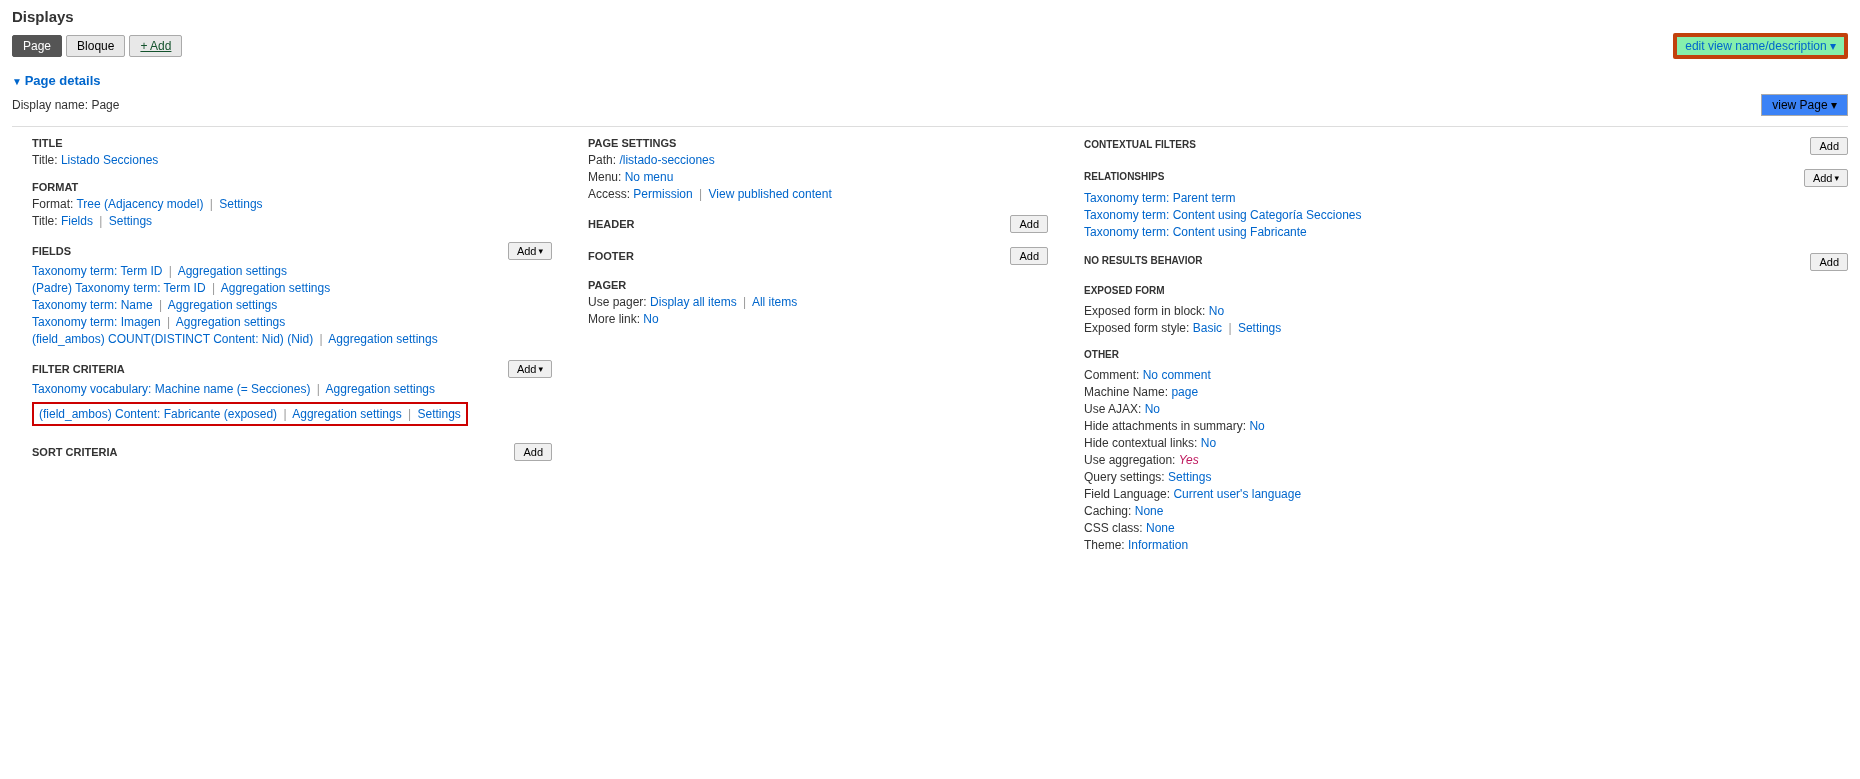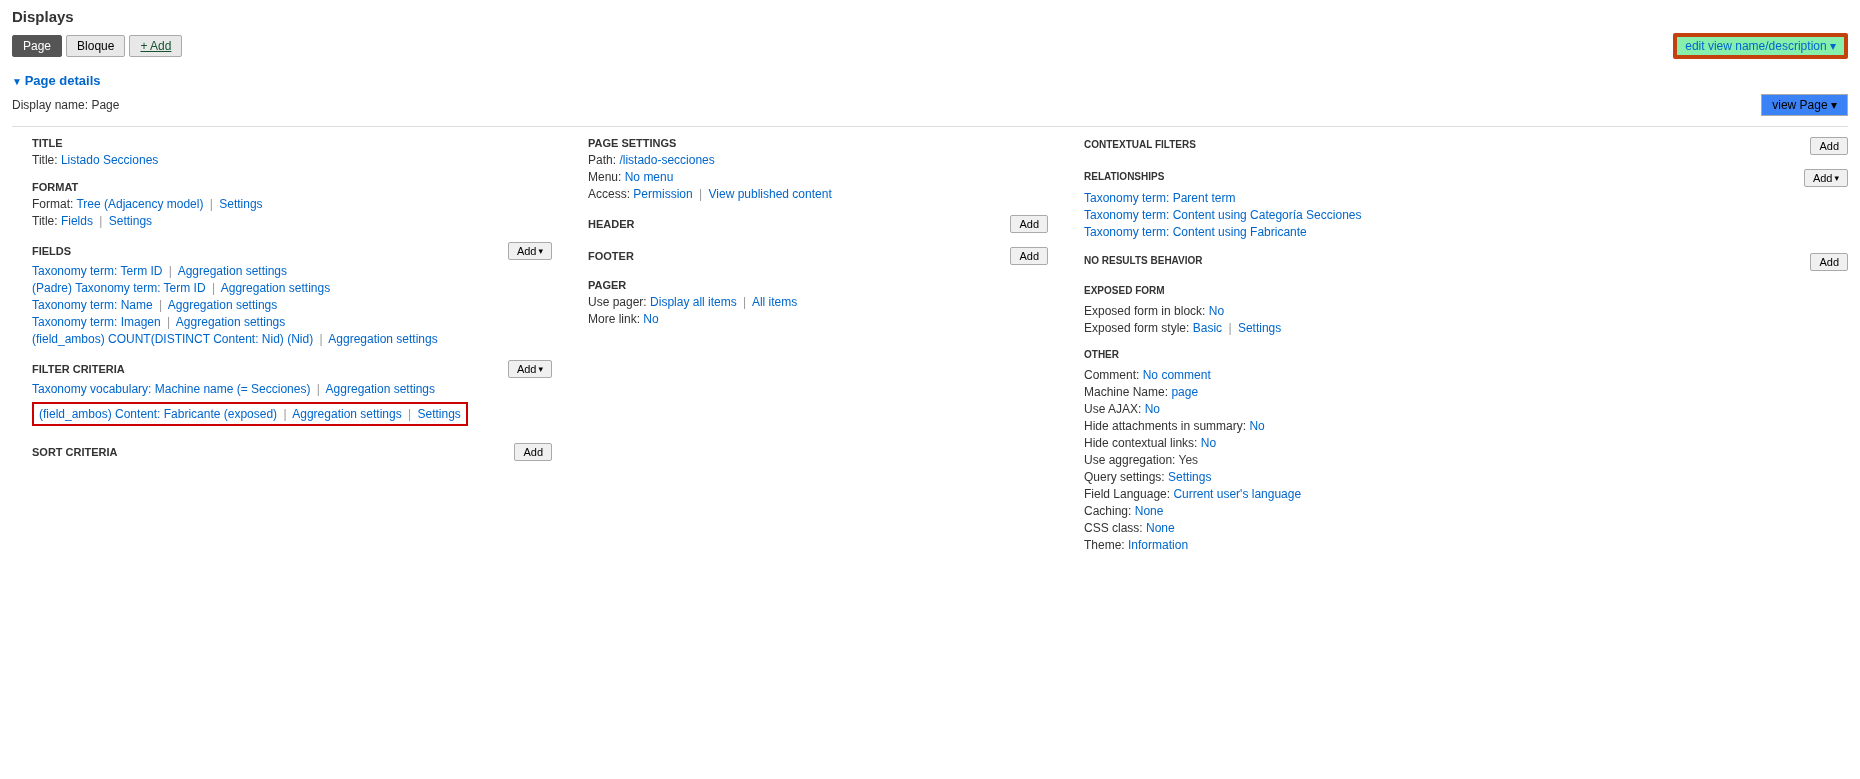--- a/index.html
+++ b/index.html
@@ -63,21 +63,21 @@
       border: 2px solid #c00; padding: 3px 5px; margin: 3px 0; display: inline-block;
     }
 
     .divider { border: none; border-top: 1px solid #ddd; margin: 10px 0; }
 
     .advanced-toggle { color: #06c; font-size: 12px; cursor: pointer; margin-bottom: 10px; }
     .advanced-toggle::before { content: "▼ "; font-size: 10px; }
 
     .contextual-header { font-weight: bold; font-size: 10px; text-transform: uppercase; margin-bottom: 4px; }
 
-    .italic-blue { color: #404040; cursor: pointer; }
+    .italic-blue { color: #be185d; font-style: italic; cursor: pointer; }
 
     .pager-row { margin: 3px 0; font-size: 12px; }
   </style>
 </head>
 <body>
 
 <div class="page-wrapper">
 
   <h2 class="displays-title">Displays</h2>
 

